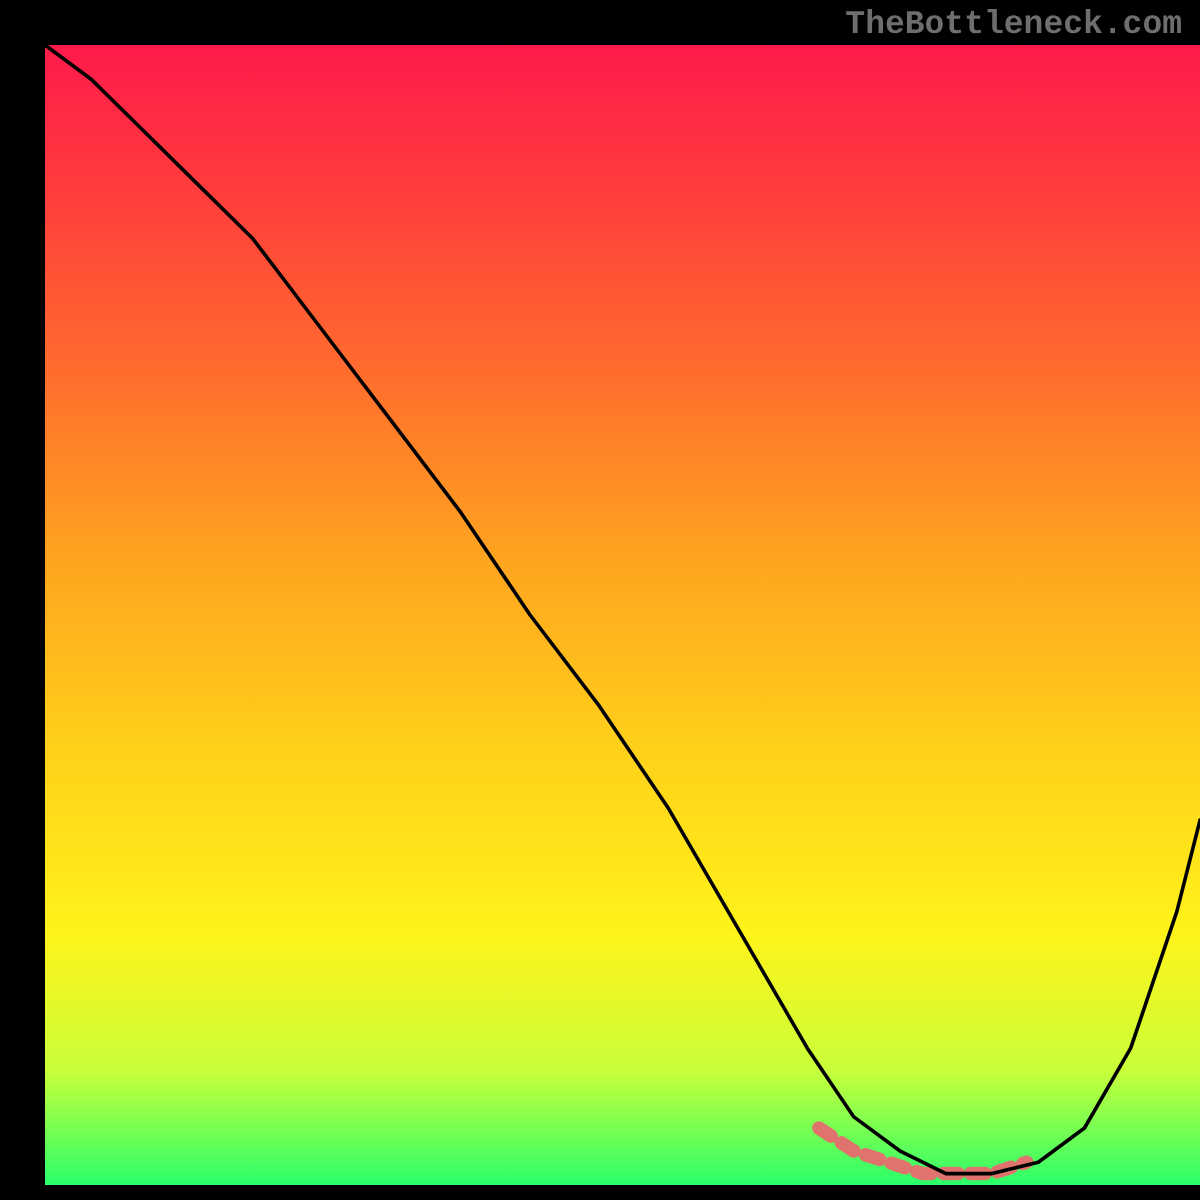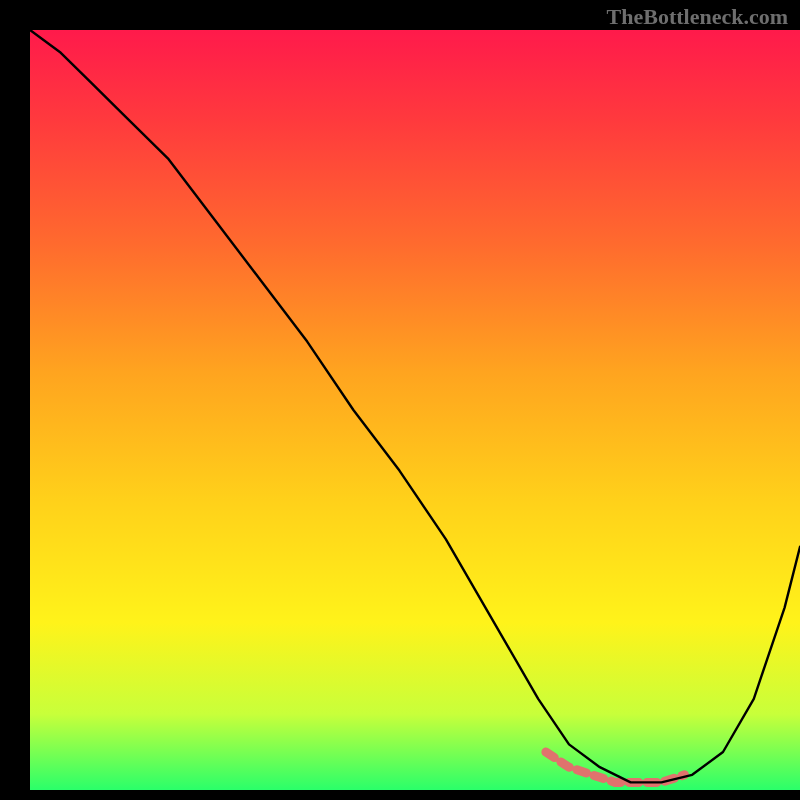--- a/index.html
+++ b/index.html
@@ -2,21 +2,21 @@
 <html><head>
 <meta charset="utf-8">
 <style>
   * { margin: 0; padding: 0; box-sizing: border-box; }
   html, body { width: 800px; height: 800px; background: #000; overflow: hidden; }
   .stage { position: relative; width: 800px; height: 800px; }
   .watermark {
     position: absolute;
     top: 4px;
     right: 12px;
-    font-family: Liberation Serif, serif;
+    font-family: Liberation Mono, monospace;
     font-size: 22px;
     font-weight: bold;
     color: #6e6e6e;
     z-index: 3;
   }
   .plot-area {
     position: absolute;
     left: 30px;
     top: 30px;
     width: 770px;

